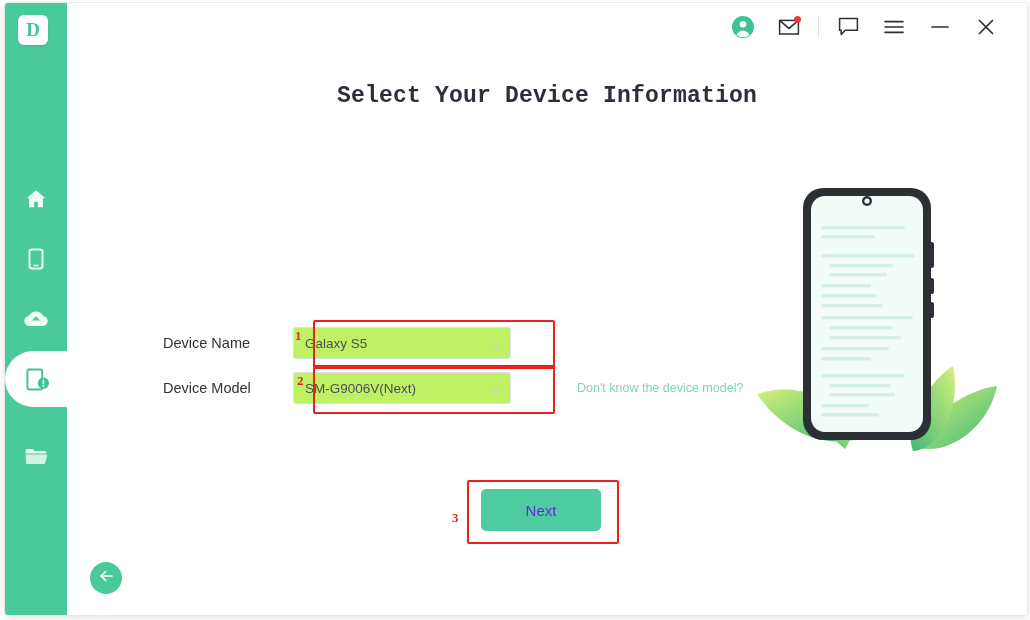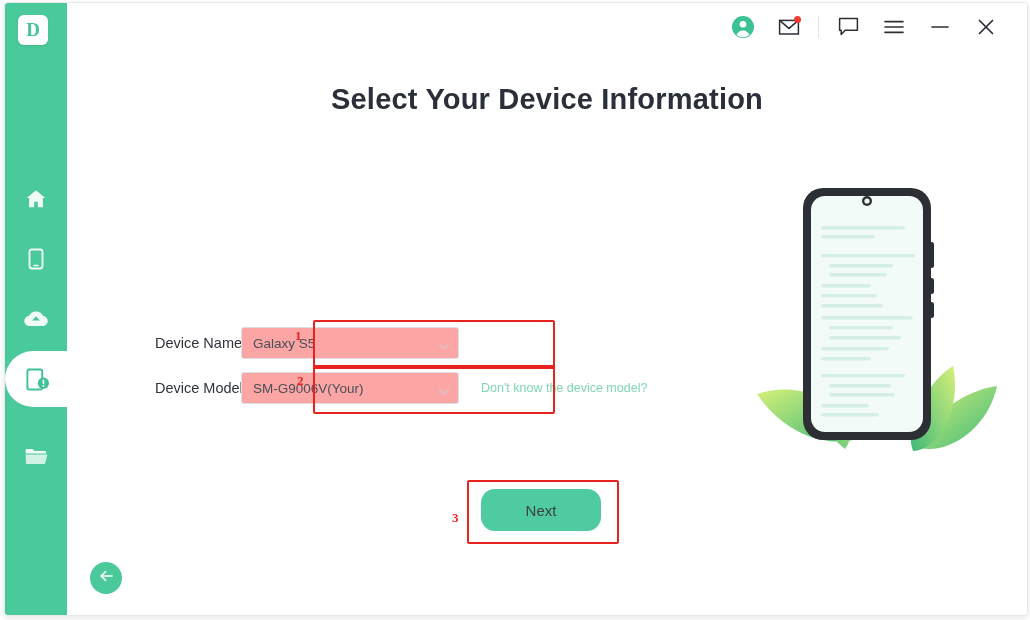--- a/index.html
+++ b/index.html
@@ -137,54 +137,56 @@
     right: 0;
     bottom: 0;
     background: #ffffff;
   }
   .page-title {
     position: absolute;
     left: 0;
     right: 0;
     top: 33px;
     text-align: center;
-    font-size: 29px;
+    font-size: 23px;
     font-weight: bold;
     color: #2b2f3a;
     letter-spacing: 0.2px;
+    font-family: Liberation Mono, monospace;
   }
   .intro {
     position: absolute;
     left: 100px;
     top: 218px;
     width: 350px;
     font-size: 14.5px;
     color: #3a3f47;
     line-height: 22px;
   }
 
   .form-row {
     position: absolute;
-    left: 88px;
-    display: flex;
-    align-items: center;
+    left: 96px;
+    display: flex;
+    align-items: center;
+    gap: 44px;
   }
   .row-1 { top: 277px; }
   .row-2 { top: 322px; }
   .field-label {
     width: 86px;
     font-size: 14.5px;
     color: #2f343b;
     white-space: nowrap;
   }
   .select-wrap {
     position: relative;
     width: 218px;
     height: 32px;
-    background: #fca5a5;
+    background: #bef264;
     border: 1px solid #dcdfe3;
     border-radius: 3px;
     display: flex;
     align-items: center;
     box-sizing: border-box;
   }
   .select-value {
     padding-left: 11px;
     font-size: 13.5px;
     color: #4a4f57;
@@ -225,22 +227,22 @@
 
   
   .next-btn {
     position: absolute;
     left: 414px;
     top: 439px;
     width: 120px;
     height: 42px;
     background: #4ecba0;
     border: none;
-    border-radius: 14px;
-    color: #404040;
+    border-radius: 5px;
+    color: #6d28d9;
     font-size: 15px;
     font-family: "Liberation Sans", sans-serif;
     cursor: pointer;
   }
 
   
   .back-btn {
     position: absolute;
     left: 23px;
     top: 512px;
@@ -384,21 +386,21 @@
           <span class="select-value">Galaxy S5</span>
           <span class="chev"></span>
         </div>
       </div>
       <div class="anno-box" style="left:246px; top:270px; width:238px; height:45px;"></div>
       <div class="anno-num" style="left:228px; top:278px;">1</div>
 
       <div class="form-row row-2">
         <div class="field-label">Device Model</div>
         <div class="select-wrap">
-          <span class="select-value">SM-G9006V(Your)</span>
+          <span class="select-value">SM-G9006V(Next)</span>
           <span class="chev"></span>
         </div>
         <span class="help-link">Don't know the device model?</span>
       </div>
       <div class="anno-box" style="left:246px; top:315px; width:238px; height:45px;"></div>
       <div class="anno-num" style="left:230px; top:323px;">2</div>
 
       <button class="next-btn">Next</button>
       <div class="anno-box" style="left:400px; top:430px; width:148px; height:60px;"></div>
       <div class="anno-num" style="left:385px; top:460px;">3</div>

